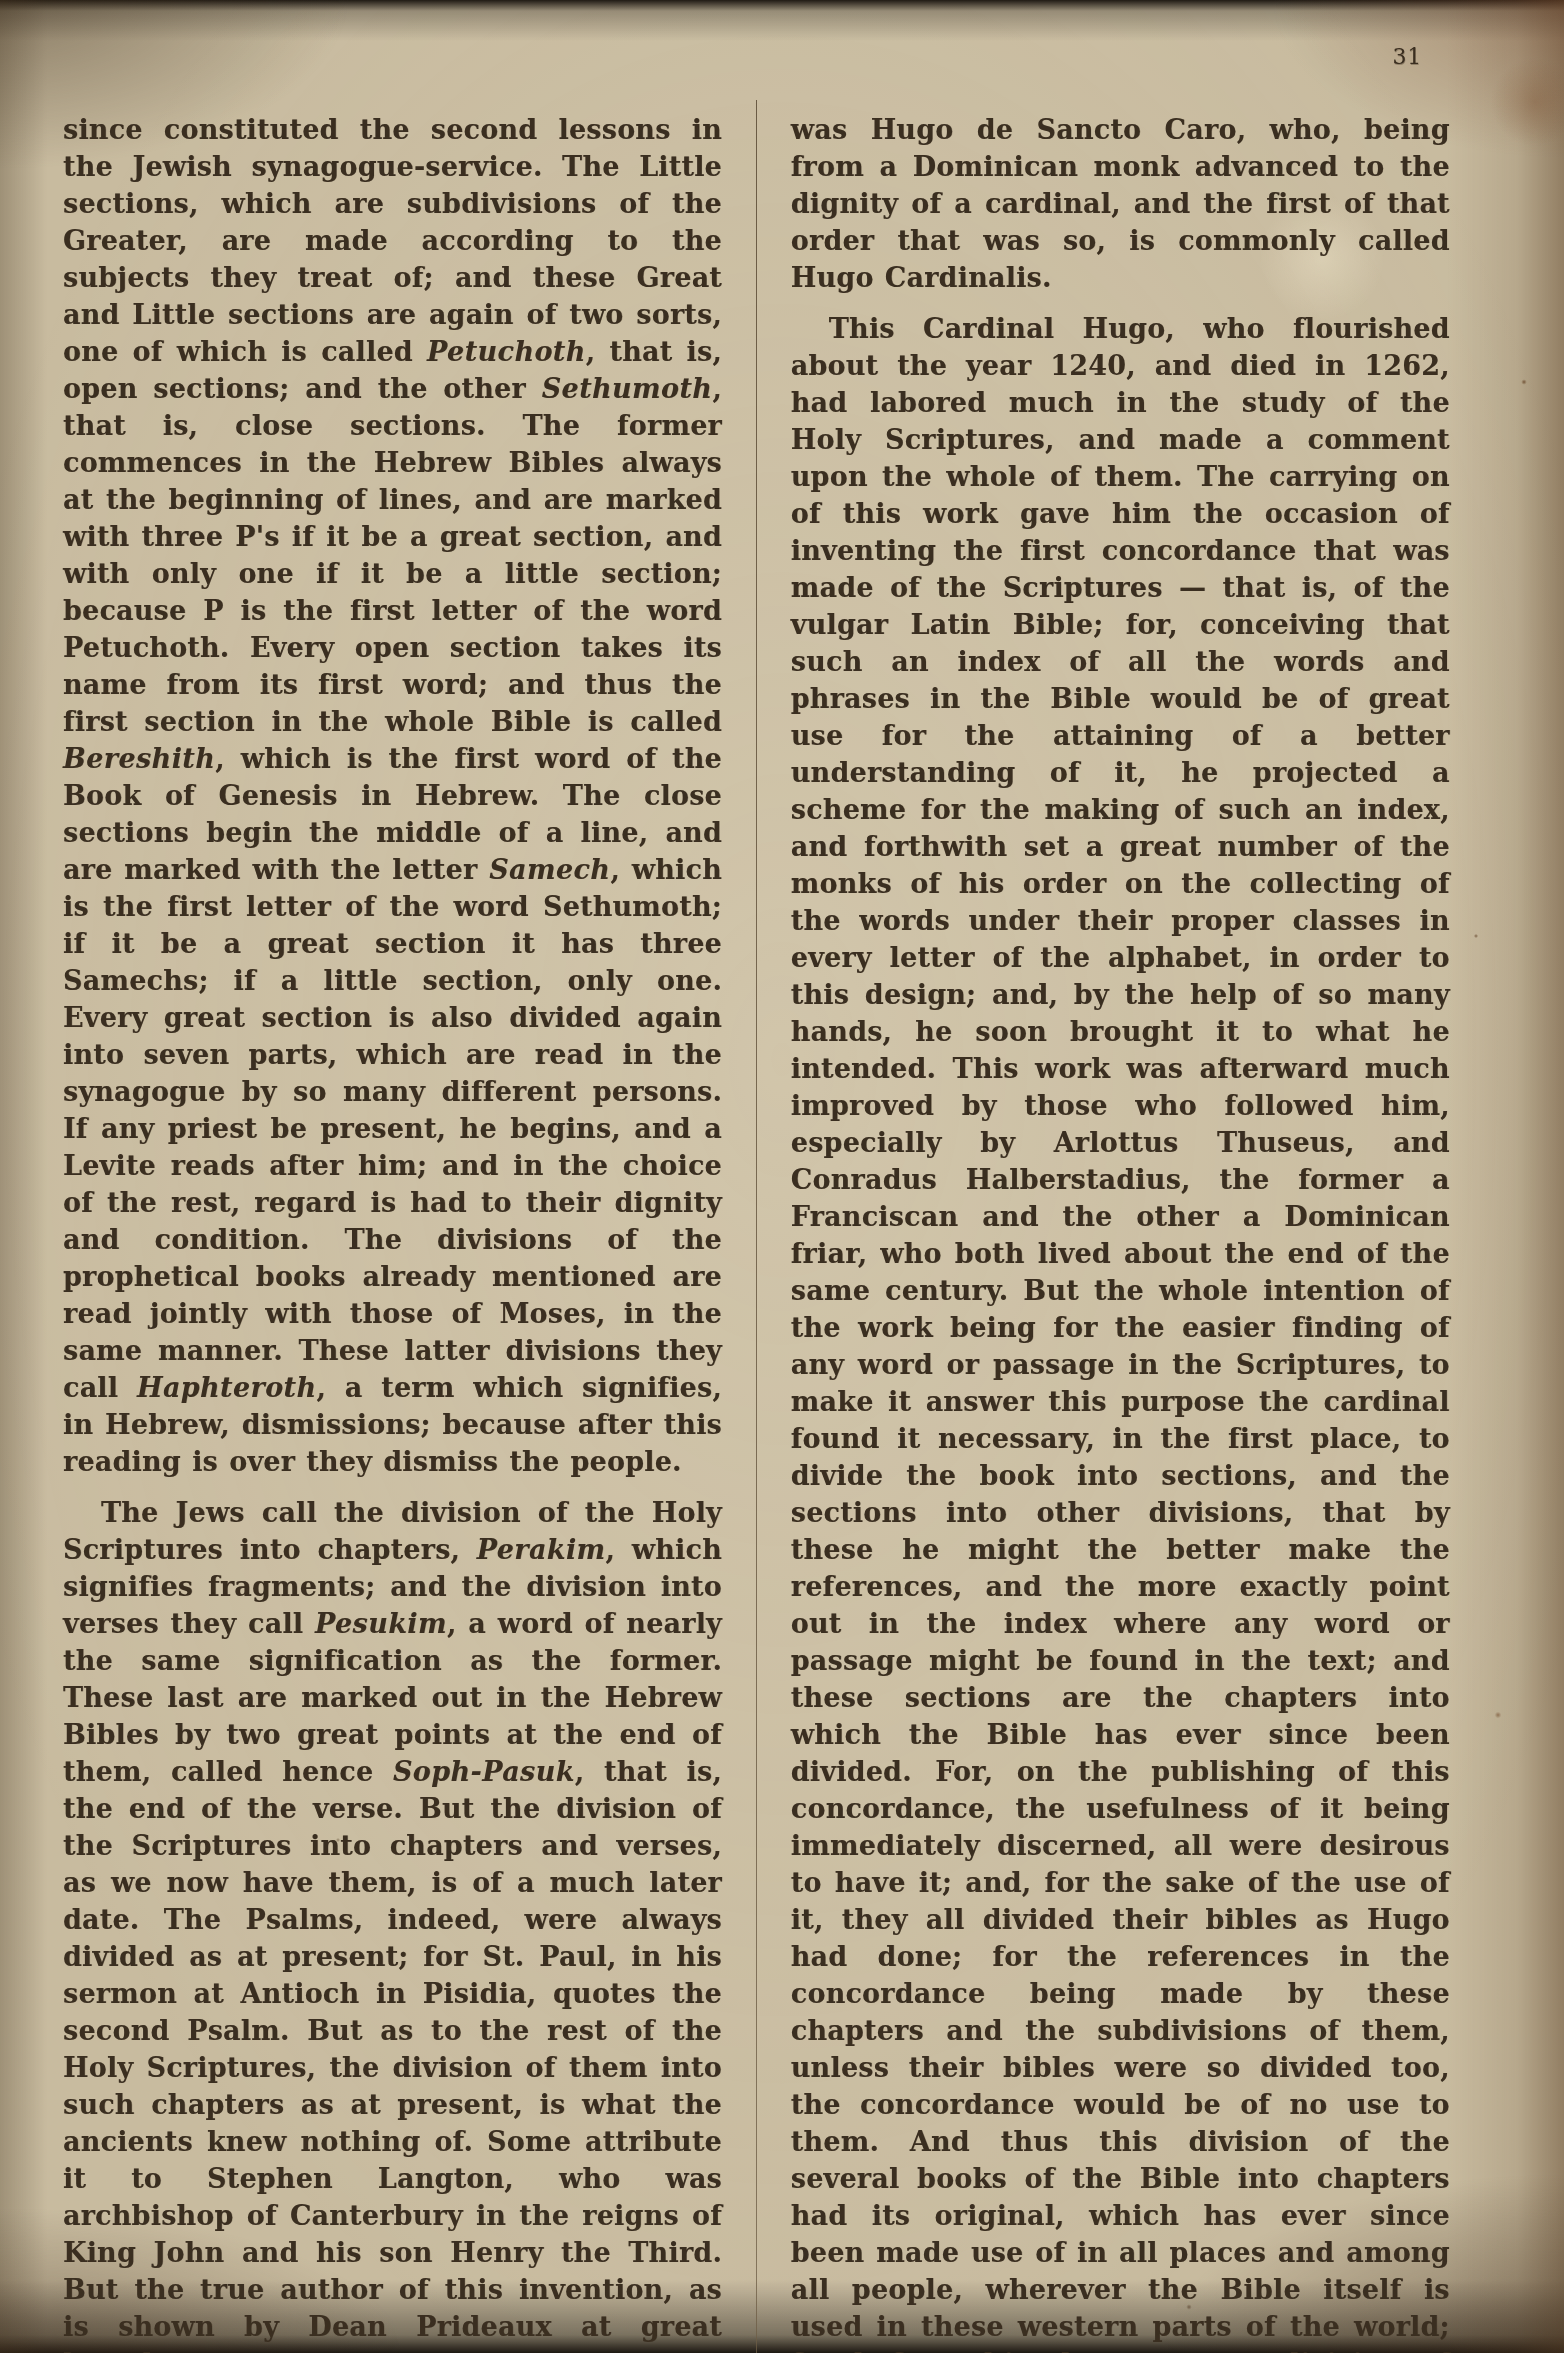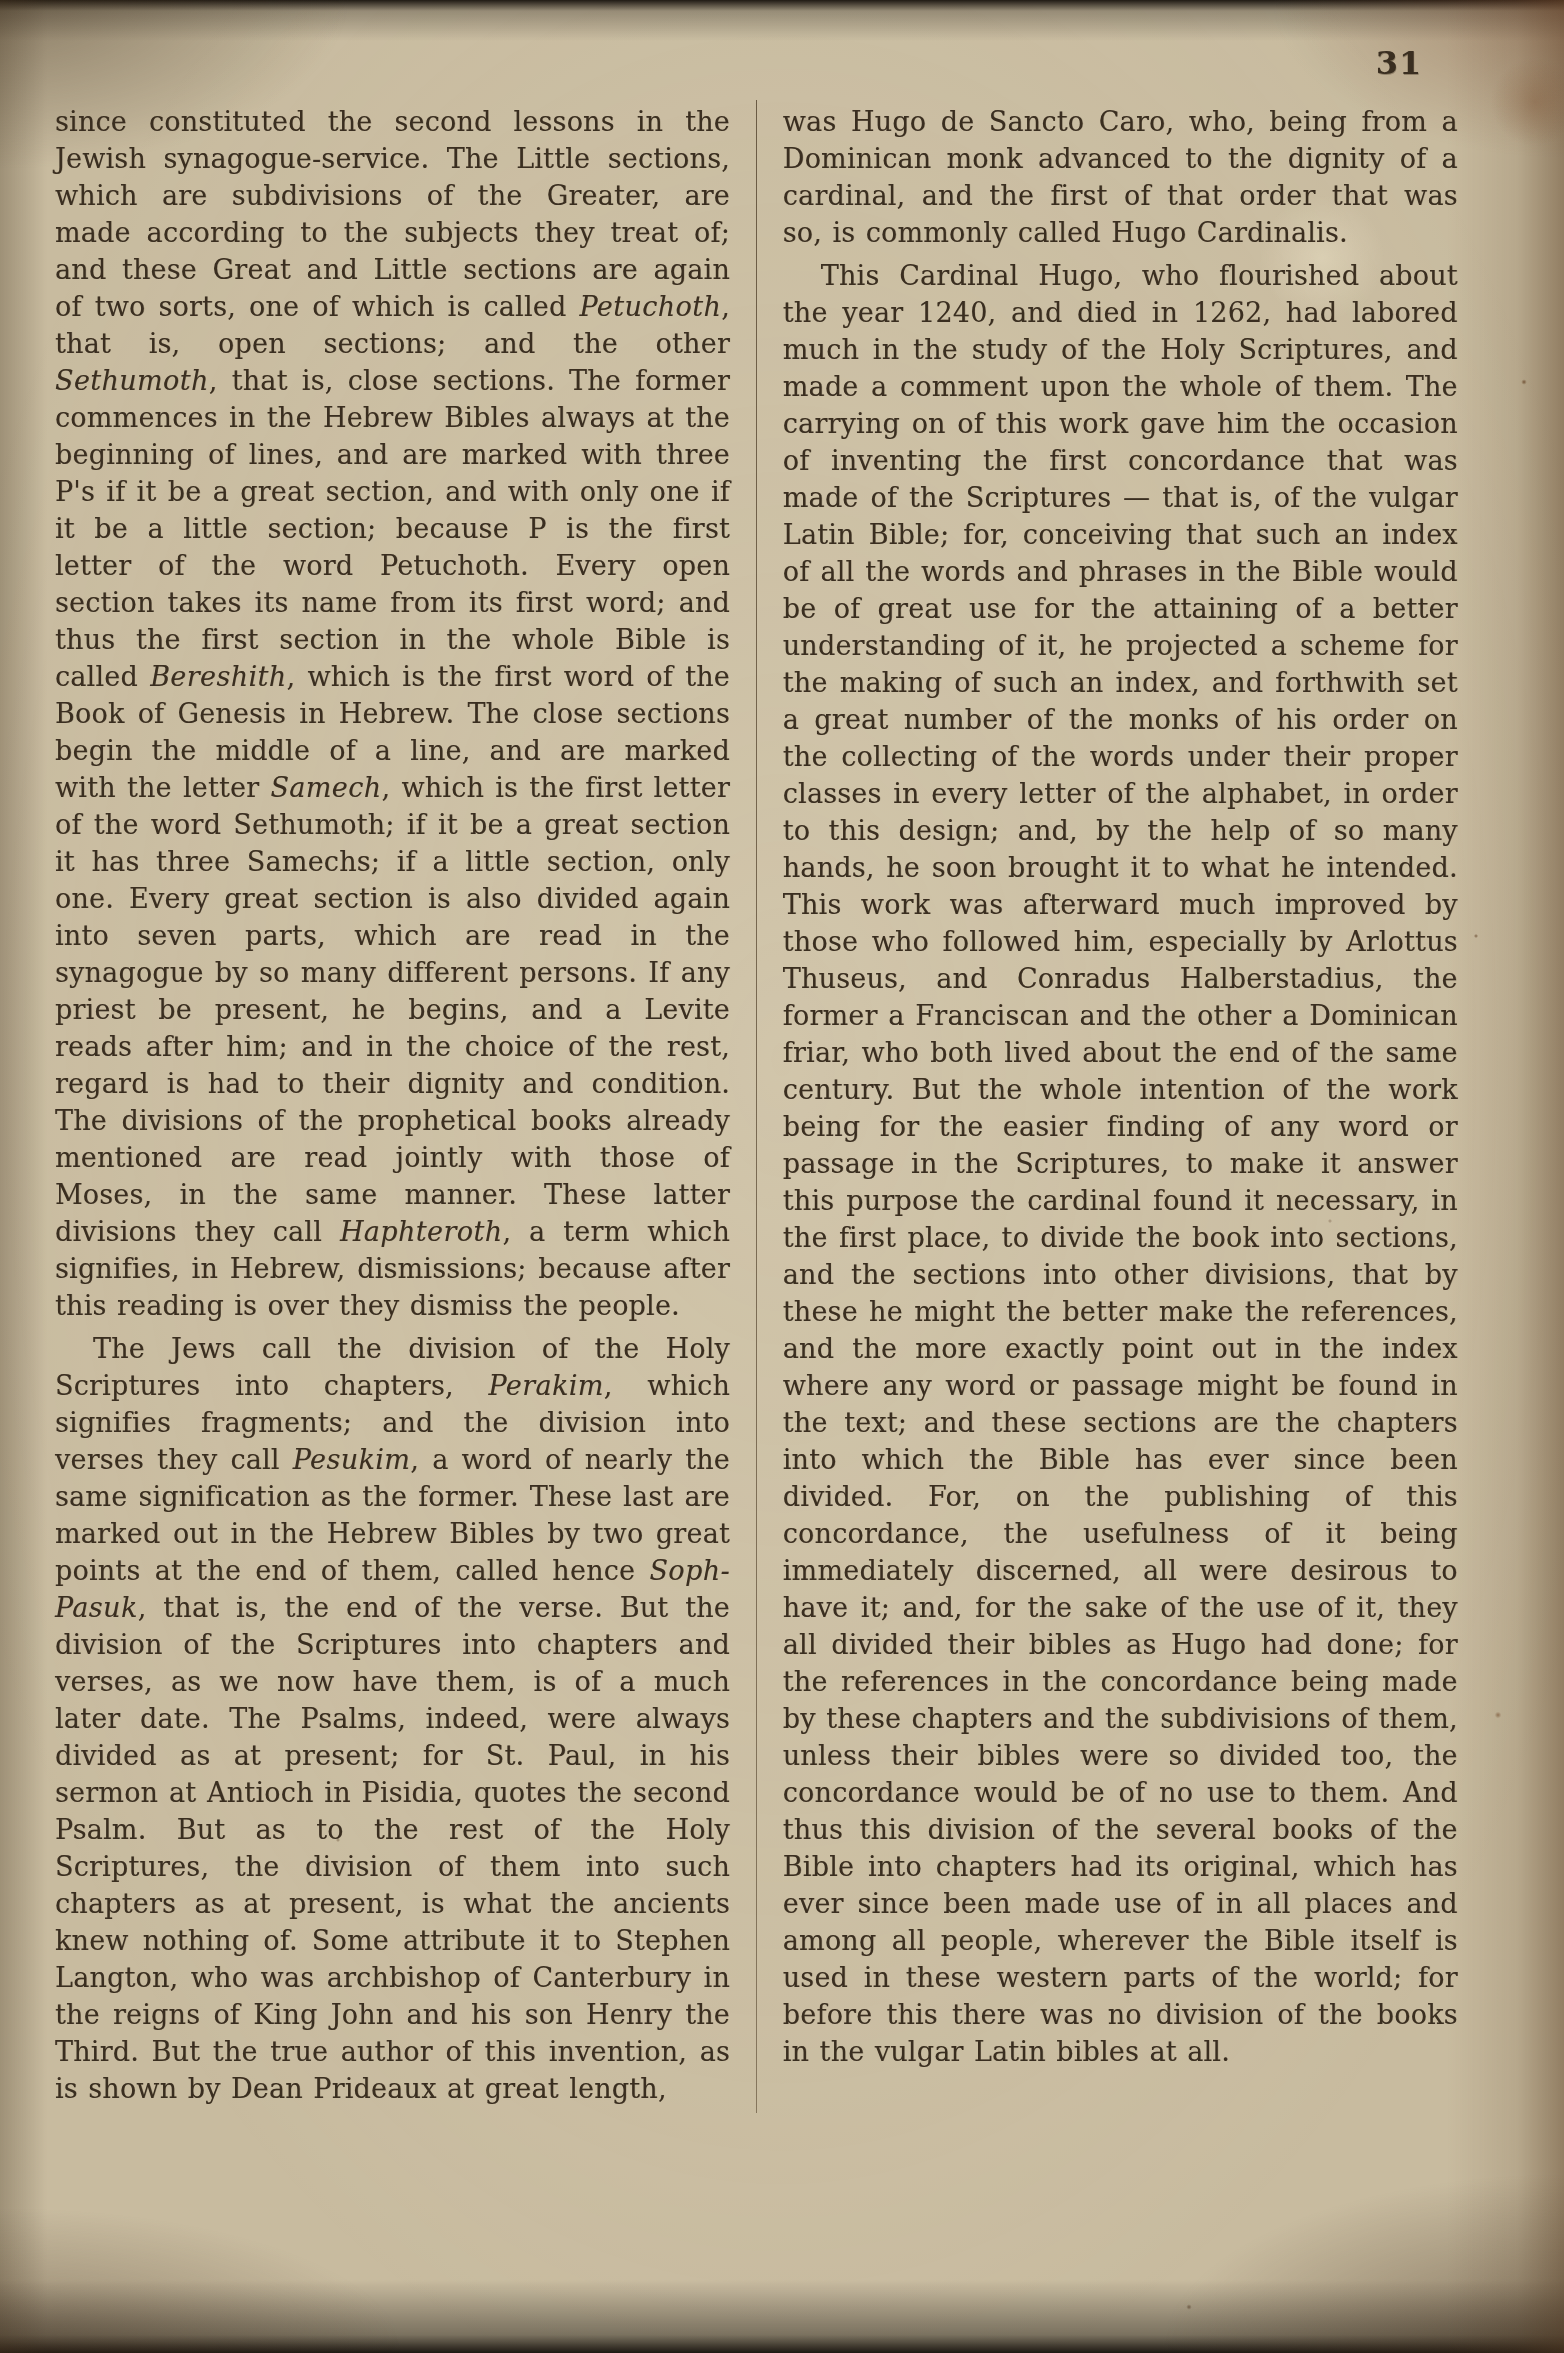--- a/index.html
+++ b/index.html
@@ -54,24 +54,23 @@
     top: 6.3px;
     font-size: 29px;
     letter-spacing: 5.5px;
     white-space: nowrap;
     text-shadow: 0.5px 0.5px 0.6px rgba(60,45,30,.35);
   }
   .page-number {
     position: absolute;
     right: 43px;
     top: 4.7px;
-    font-size: 32px;
+    font-size: 22px;
     letter-spacing: 0.8px;
     text-shadow: 0.5px 0.5px 0.6px rgba(60,45,30,.35);
-    font-weight: bold;
   }
 
   .columns {
     display: flex;
     margin-top: 12.5px;
     align-items: stretch;
   }
   .col {
     width: 687px;
     text-align: justify;
@@ -80,21 +79,21 @@
     color: var(--ink, #3a2e20);
     word-spacing: 1.6px;
     letter-spacing: 0.2px;
     text-shadow: 0.4px 0.4px 0.5px rgba(58,46,32,.32);
   }
   .col-divider {
     width: 1.6px;
     margin: 3.1px 19.6px 0 19.6px;
     background: linear-gradient(to bottom, rgba(96,80,58,.9), rgba(110,94,70,.75));
   }
-  .col p { margin: 6px; }
+  .col p { margin: 14px; font-weight: bold; }
   .col p.indented { text-indent: 38px; }
   .col i { letter-spacing: 0.4px; }
 </style>
 </head>
 <body>
 
 <div class="sheet">
 
   <header class="running-header">
     <div class="page-number">31</div>

